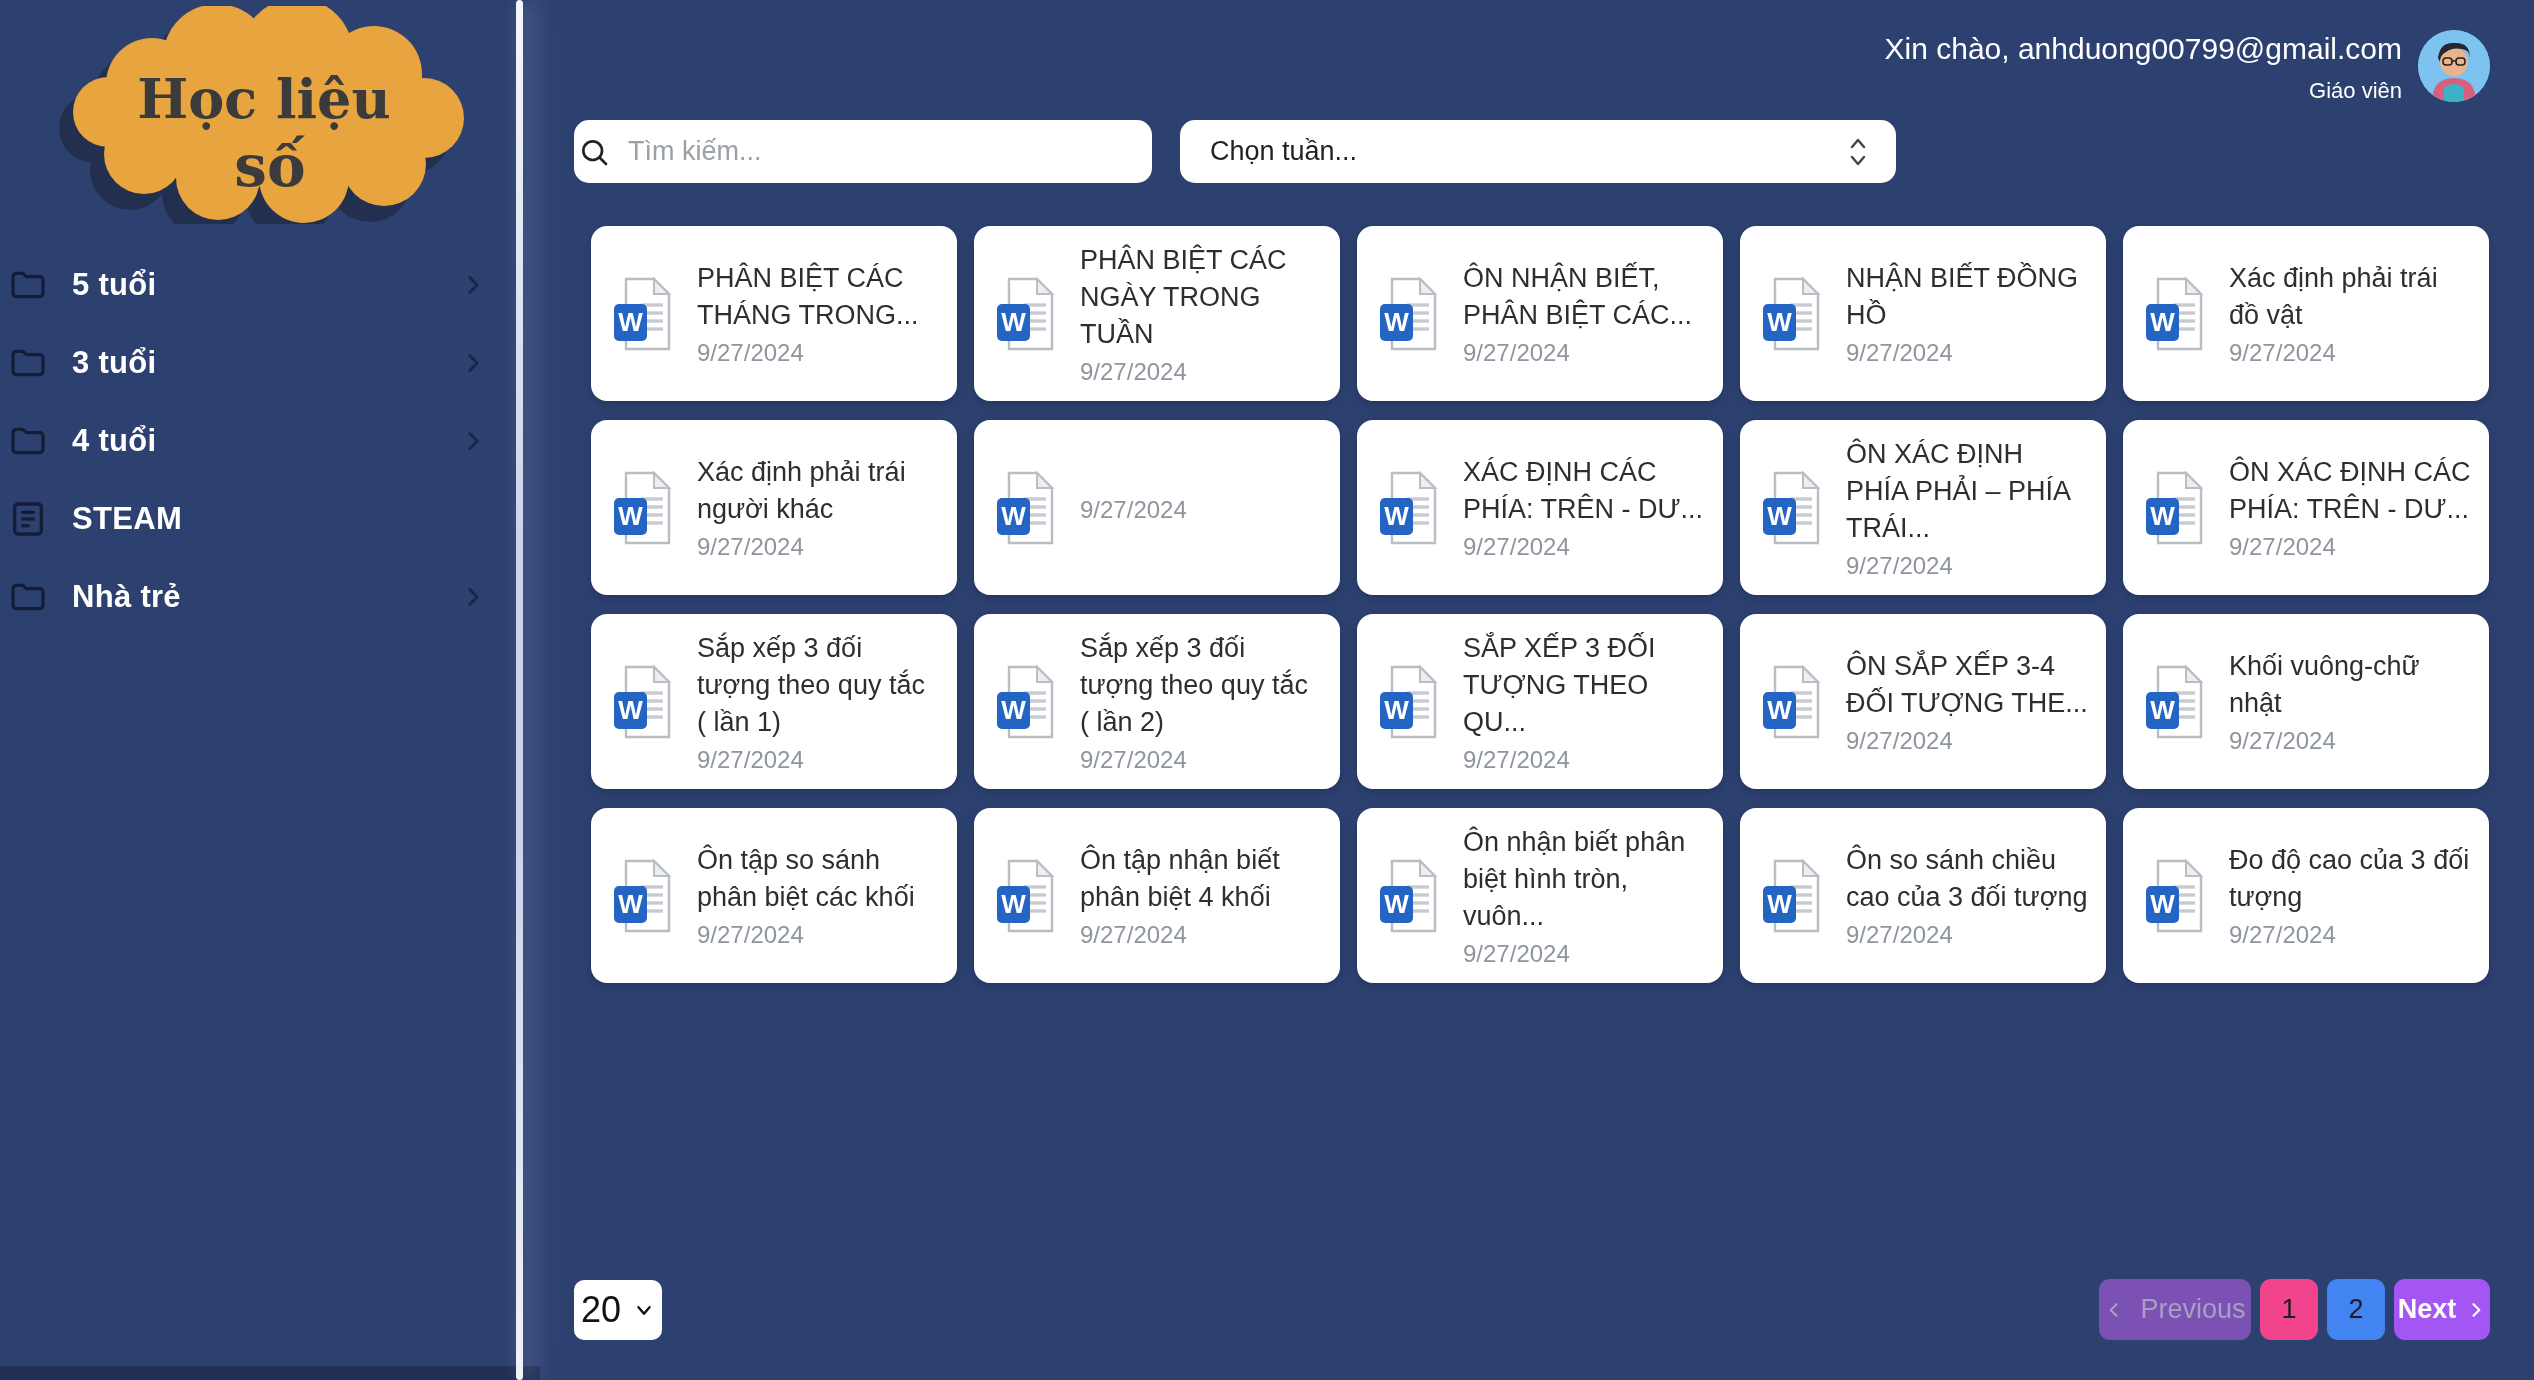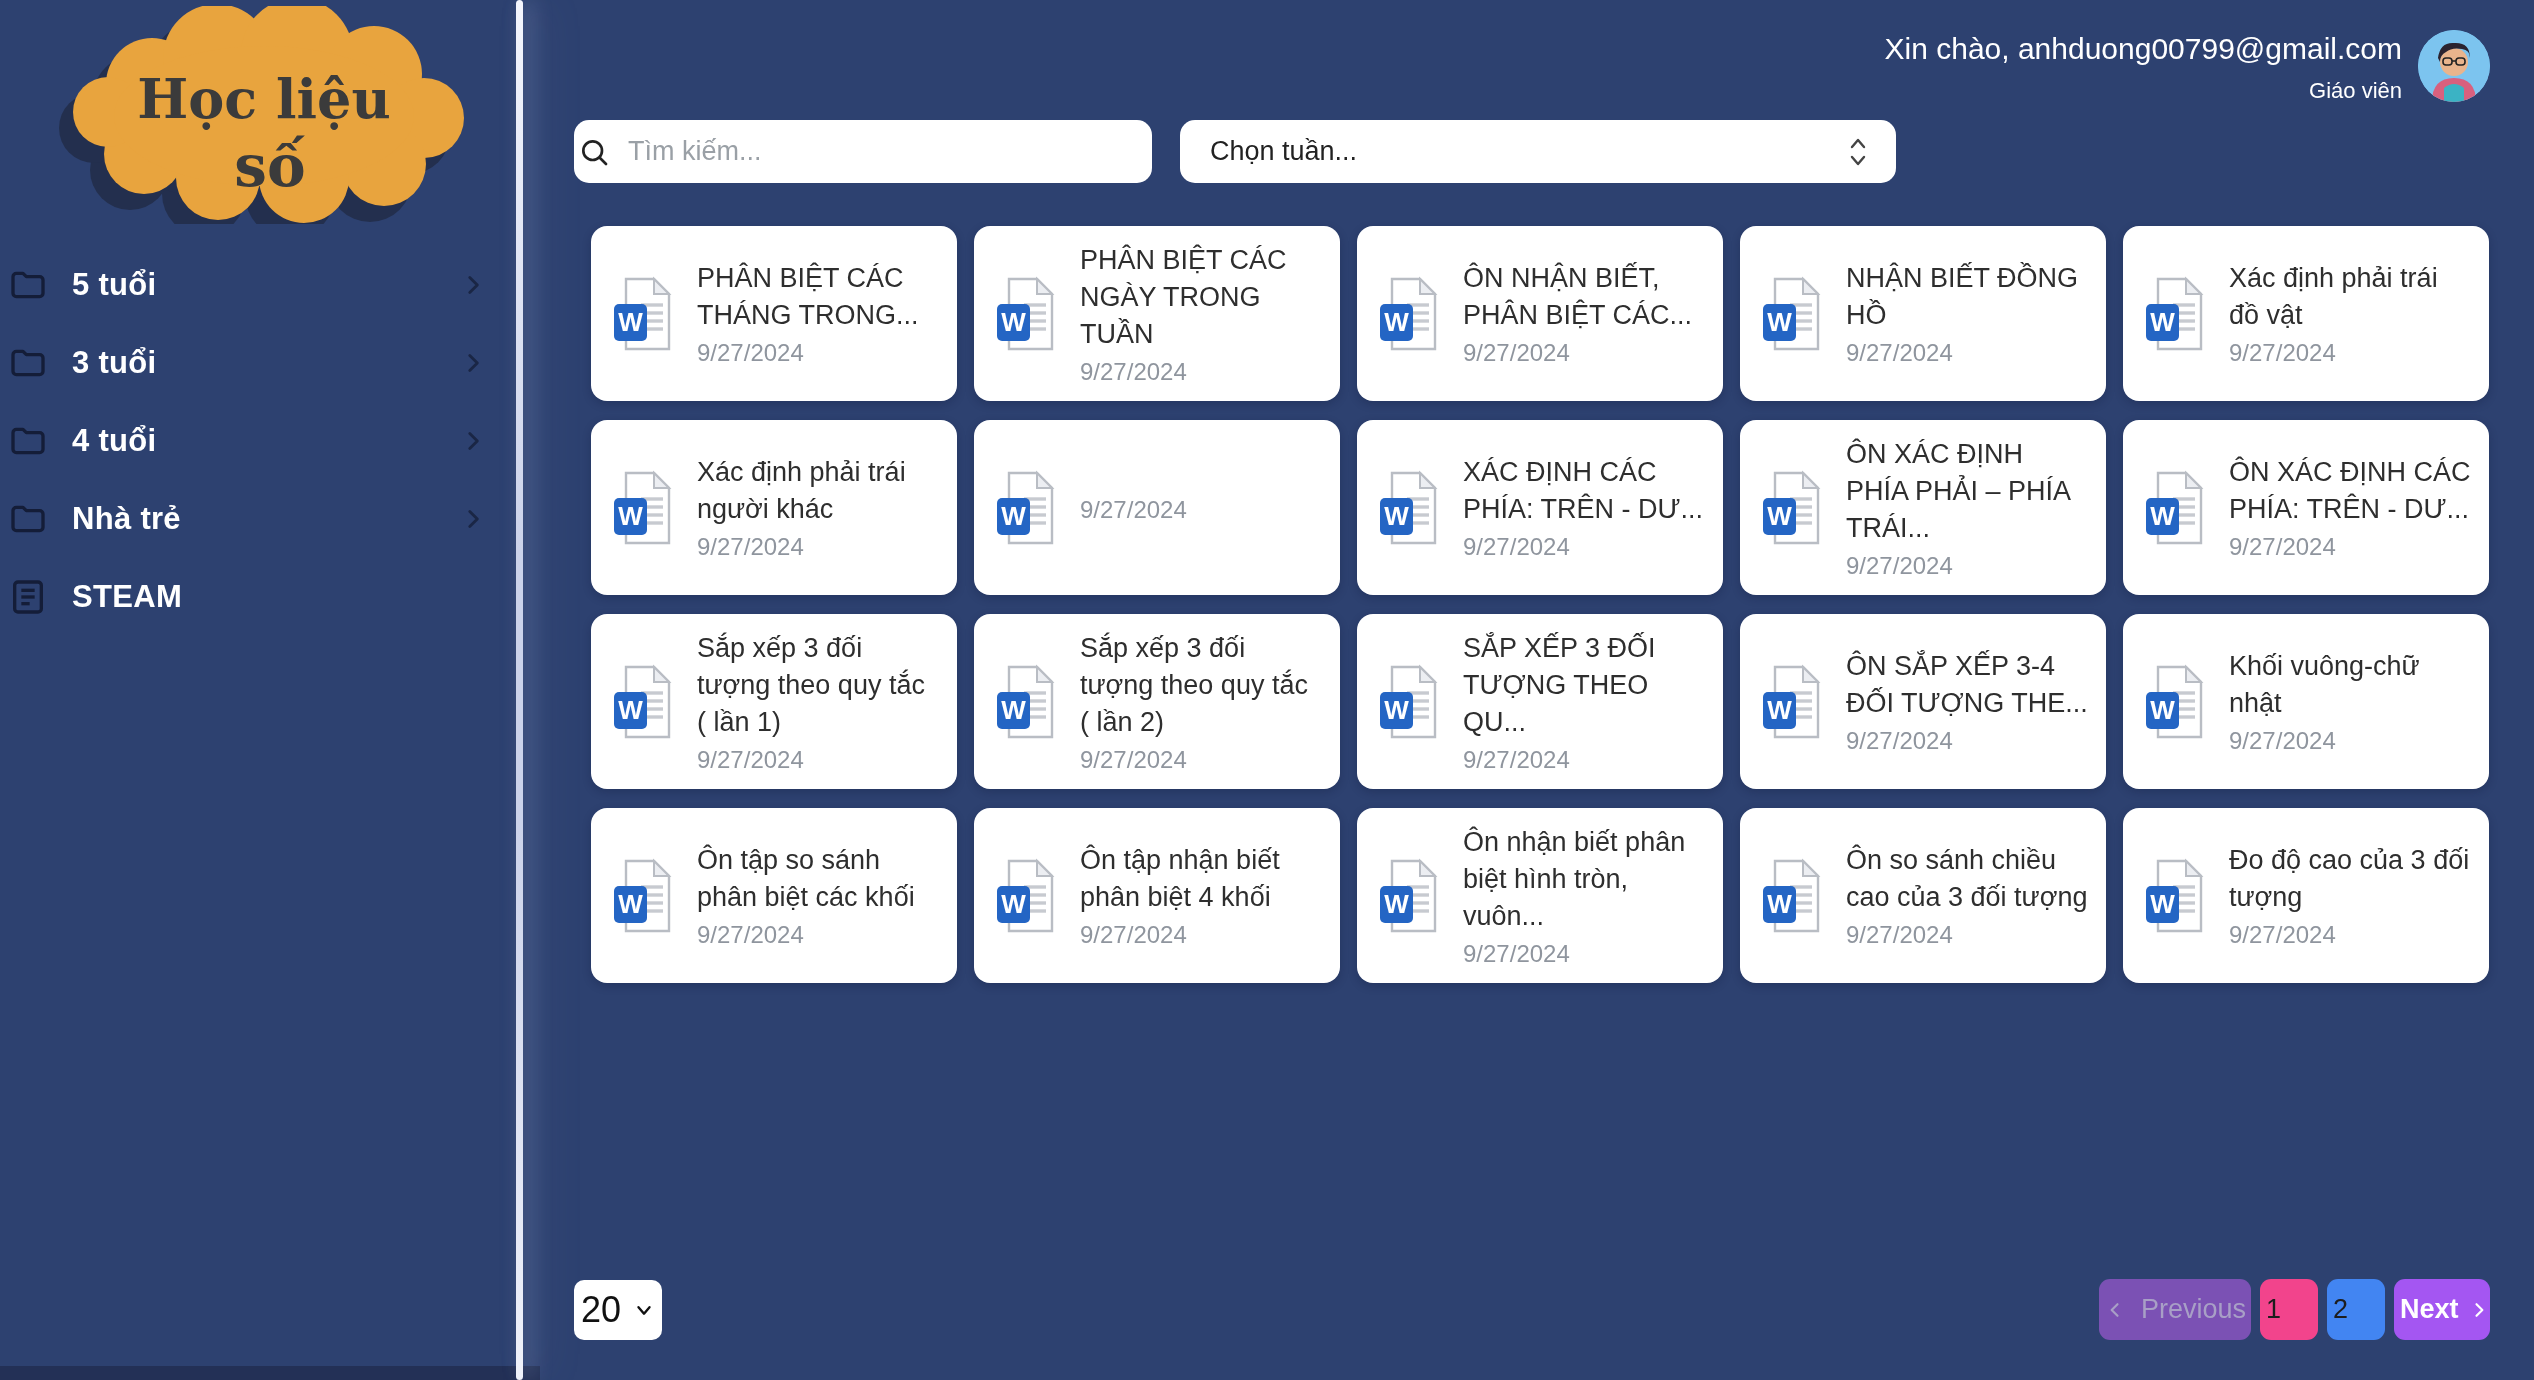--- a/index.html
+++ b/index.html
@@ -85,21 +85,21 @@
     background:#ffffff; border-radius:10px; display:flex; align-items:center;
     justify-content:center; gap:12px; font-size:36px; color:#111; cursor:pointer; z-index:2;
   }
   .page-size-select svg { width:22px; height:22px; }
   .pagination {
     position:absolute; top:1279px; right:44px; display:flex; gap:9px;
     align-items:center; z-index:2;
   }
   .pg-btn {
     height:61px; border:none; border-radius:11px; font-family:inherit;
-    font-size:27px; display:flex; align-items:center; 
+    font-size:27px; display:flex; align-items:center; justify-content:center;
     cursor:pointer;
   }
   .pg-prev { width:152px; gap:16px; }
   .pg-num { width:58px; font-weight:normal; }
   .pg-next { width:96px; gap:10px; font-weight:bold; }
   .pg-chev svg { width:20px; height:20px; display:block; }
 </style>
 </head>
 <body>
 
@@ -174,45 +174,45 @@
     </span>
 
     <span class="menu-label">4 tuổi</span>
     <span class="mi-chevron" style="visibility: visible;">
       <svg viewBox="0 0 24 24" fill="none" stroke="currentColor" stroke-width="2.6" stroke-linecap="round" stroke-linejoin="round">
         <polyline points="9 5 16 12 9 19"></polyline>
       </svg>
     </span>
   </div>
       <div class="menu-item">
-    <span class="mi-icon">
-      <svg viewBox="0 0 24 24" fill="none" stroke="currentColor" stroke-width="2" stroke-linejoin="round">
-        <path d="M3 7a2 2 0 0 1 2-2h4l2 2h8a2 2 0 0 1 2 2v8a2 2 0 0 1-2 2H5a2 2 0 0 1-2-2z"></path>
-      </svg>
-    </span>
-
-    <span class="menu-label">Nhà trẻ</span>
-    <span class="mi-chevron" style="visibility: visible;">
-      <svg viewBox="0 0 24 24" fill="none" stroke="currentColor" stroke-width="2.6" stroke-linecap="round" stroke-linejoin="round">
-        <polyline points="9 5 16 12 9 19"></polyline>
-      </svg>
-    </span>
-  </div>
-      <div class="menu-item">
 
     <span class="mi-icon">
       <svg viewBox="0 0 24 24" fill="none" stroke="currentColor" stroke-width="2" stroke-linejoin="round">
         <rect x="4" y="3" width="16" height="18" rx="2"></rect>
         <line x1="8" y1="8" x2="16" y2="8"></line>
             <line x1="8" y1="12" x2="16" y2="12"></line>
             <line x1="8" y1="16" x2="13" y2="16"></line>
       </svg>
     </span>
     <span class="menu-label">STEAM</span>
     <span class="mi-chevron" style="visibility: hidden;">
+      <svg viewBox="0 0 24 24" fill="none" stroke="currentColor" stroke-width="2.6" stroke-linecap="round" stroke-linejoin="round">
+        <polyline points="9 5 16 12 9 19"></polyline>
+      </svg>
+    </span>
+  </div>
+      <div class="menu-item">
+    <span class="mi-icon">
+      <svg viewBox="0 0 24 24" fill="none" stroke="currentColor" stroke-width="2" stroke-linejoin="round">
+        <path d="M3 7a2 2 0 0 1 2-2h4l2 2h8a2 2 0 0 1 2 2v8a2 2 0 0 1-2 2H5a2 2 0 0 1-2-2z"></path>
+      </svg>
+    </span>
+
+    <span class="menu-label">Nhà trẻ</span>
+    <span class="mi-chevron" style="visibility: visible;">
       <svg viewBox="0 0 24 24" fill="none" stroke="currentColor" stroke-width="2.6" stroke-linecap="round" stroke-linejoin="round">
         <polyline points="9 5 16 12 9 19"></polyline>
       </svg>
     </span>
   </div>
     </div>
   <div class="sidebar-bottom-strip"></div>
 </div>
 <div class="divider"></div>
 

